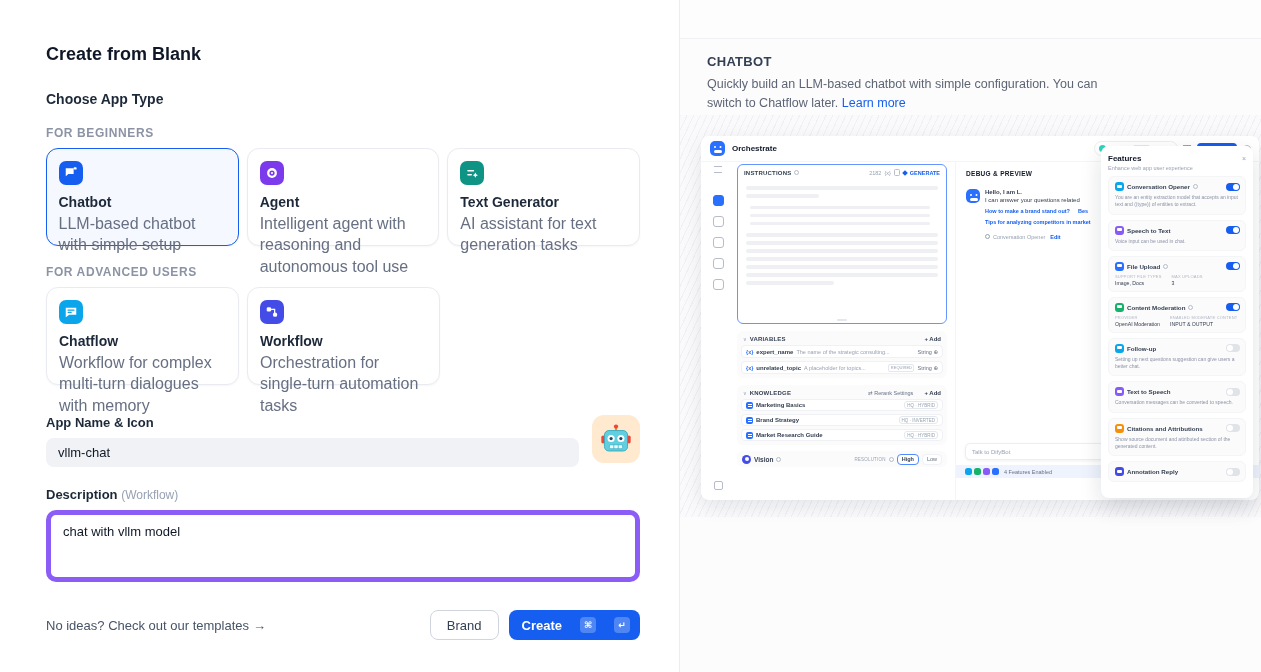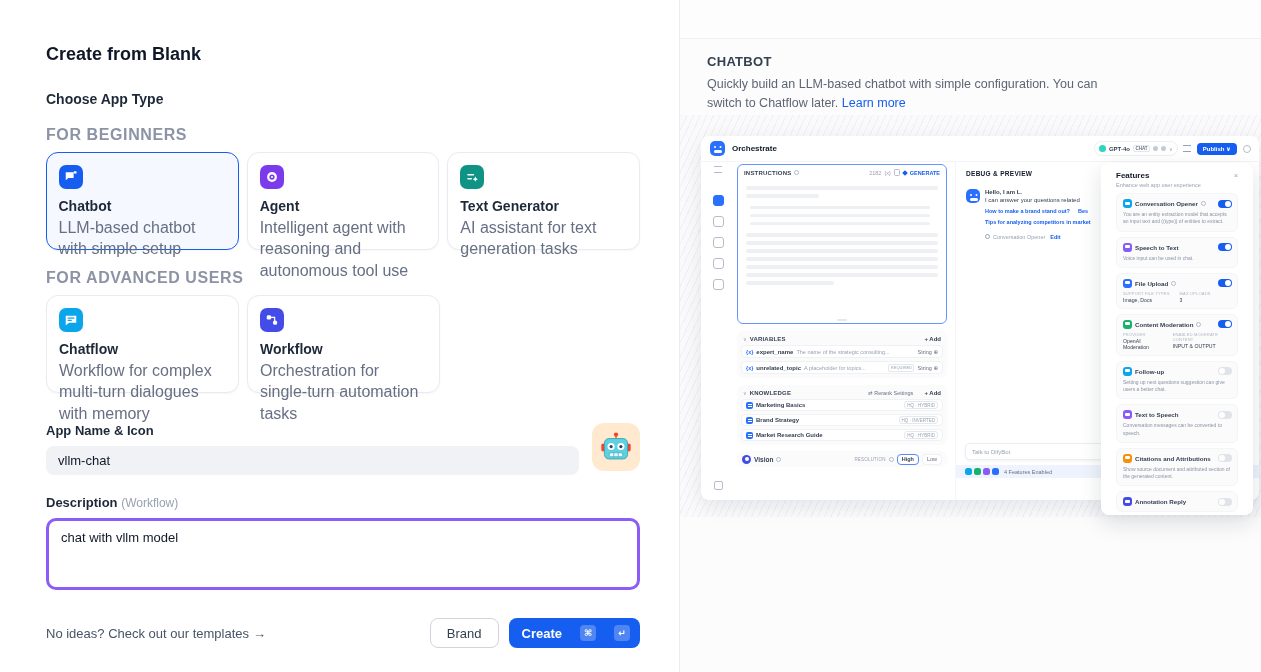--- a/index.html
+++ b/index.html
@@ -3,34 +3,34 @@
 <meta charset="utf-8">
 <style>
   * { margin:0; padding:0; box-sizing:border-box; }
   html,body { width:1261px; height:672px; }
   body { font-family:"Liberation Sans","DejaVu Sans",sans-serif; background:#fff; display:flex; overflow:hidden; color:#101828; }
 
   
   .left-panel { width:679px; min-width:679px; background:#fff; padding:44px 39px 0 46px; position:relative; }
   .dlg-title { font-size:18px; font-weight:700; color:#101828; }
   .choose-label { margin-top:26px; font-size:14px; font-weight:600; color:#1d2939; }
-  .sec-label { margin-top:19px; font-size:16px; font-weight:600; letter-spacing:.6px; color:#8b93a5; }
+  .sec-label { margin-top:19px; font-size:12px; font-weight:600; letter-spacing:.6px; color:#8b93a5; }
   .cards-row { margin-top:8px; display:flex; gap:8px; }
   .app-card { width:193px; height:98px; background:#fff; border:1px solid #e9ebf0; border-radius:12px; padding:12px 14px 10px 12px; cursor:pointer; box-shadow:0 1px 2px rgba(16,24,40,.04); }
   .app-card.selected { border:1.5px solid #155eef; background:#f5f8ff; padding:11.5px 13.5px 9.5px 11.5px; }
   .card-icon { width:24px; height:24px; border-radius:7px; display:flex; align-items:center; justify-content:center; }
   .card-title { margin-top:9px; font-size:14px; font-weight:600; color:#1d2939; }
   .card-desc { margin-top:3px; font-size:16px; line-height:1.33; color:#676f83; }
   .name-block { margin-top:30px; position:relative; padding-right:62px; }
   .field-label { font-size:13px; font-weight:600; color:#1d2939; }
   .field-label .opt { font-weight:400; color:#98a2b3; font-size:12px; }
   .name-input { margin-top:8px; width:533px; height:29px; background:#f0f2f5; border:none; border-radius:8px; padding:0 12px; font-size:13px; color:#101828; font-family:inherit; display:block; }
   .icon-tile { position:absolute; top:0; right:0; width:48px; height:48px; background:#ffe9cf; border-radius:12px; display:flex; align-items:center; justify-content:center; cursor:pointer; }
   .desc-block { margin-top:20px; }
-  .desc-area { margin-top:8px; width:594px; height:72px; border:3px solid #8b5cf6; border-radius:10px; padding:9px 12px; font-size:13px; color:#101828; font-family:inherit; resize:none; display:block; background:#fff; }
+  .desc-area { margin-top:8px; width:594px; height:72px; border:5px solid #8b5cf6; border-radius:10px; padding:9px 12px; font-size:13px; color:#101828; font-family:inherit; resize:none; display:block; background:#fff; }
   .footer-row { margin-top:28px; display:flex; align-items:center; }
   .templates-link { font-size:13px; color:#475467; cursor:pointer; }
   .templates-link .arrow { margin-left:4px; color:#475467; }
   .footer-spacer { flex:1; }
   .btn-cancel { height:30px; padding:0 16px; background:#fff; border:1px solid #d0d5dd; border-radius:8px; font-size:13px; font-weight:500; color:#344054; cursor:pointer; font-family:inherit; }
   .btn-create { height:30px; margin-left:10px; padding:0 10px 0 13px; background:#155eef; border:none; border-radius:8px; font-size:13px; font-weight:600; color:#fff; cursor:pointer; display:flex; align-items:center; gap:18px; font-family:inherit; }
   .key-badge { width:16px; height:16px; background:rgba(255,255,255,.25); border-radius:4px; font-size:9px; display:flex; align-items:center; justify-content:center; }
   .btn-create .key-badge:first-of-type { margin-left:5px; }
 
   
@@ -121,21 +121,21 @@
   .dbg-opener { margin-top:9px; display:flex; align-items:center; gap:3px; }
   .opener-ic { width:5px; height:5px; border:1px solid #98a2b3; border-radius:50%; }
   .opener-text { font-size:5.5px; color:#98a2b3; }
   .opener-edit { font-size:5.5px; font-weight:600; color:#155eef; margin-left:2px; }
   .dbg-input { position:absolute; left:9px; bottom:40px; width:140px; height:17px; background:#fff; border:1px solid #eceef2; border-radius:5px; box-shadow:0 1px 3px rgba(16,24,40,.06); display:flex; align-items:center; padding:0 6px; }
   .dbg-input-text { font-size:6px; color:#98a2b3; }
   .dbg-featstrip { position:absolute; left:0; bottom:22px; right:0; height:13px; background:#eef3fd; display:flex; align-items:center; gap:2px; padding:0 0 0 9px; }
   .fe-ic { width:7px; height:7px; border-radius:2.5px; }
   .dbg-featcount { font-size:5.5px; color:#667085; margin-left:3px; white-space:nowrap; }
 
-  .pv-features { position:absolute; left:400px; top:27px; width:152px; height:352px; background:#fff; border-radius:8px; box-shadow:0 8px 22px rgba(16,24,40,.13); padding:8px 15px 6px; overflow:hidden; }
+  .pv-features { position:absolute; left:400px; top:10px; width:152px; height:352px; background:#fff; border-radius:8px; box-shadow:0 8px 22px rgba(16,24,40,.13); padding:8px 7px 6px; overflow:hidden; }
   .ft-titlerow { display:flex; align-items:center; }
   .ft-title { font-size:8px; font-weight:700; color:#101828; }
   .ft-close { margin-left:auto; font-size:7px; color:#98a2b3; }
   .ft-sub { margin-top:2px; font-size:5.5px; color:#98a2b3; }
   .feat-item { margin-top:5px; background:#fbfbfc; border:1px solid #f4f5f7; border-radius:6px; padding:5px 5px 5px 6px; }
   .feat-head { display:flex; align-items:center; gap:3px; }
   .feat-ic { width:9px; height:9px; border-radius:3px; position:relative; flex:none; }
   .feat-ic::after { content:""; position:absolute; left:2px; top:2.5px; width:5px; height:3px; border-radius:1px; background:#fff; }
   .feat-name { font-size:6.2px; font-weight:700; color:#354052; white-space:nowrap; }
   .tgl { width:14px; height:8px; border-radius:5px; position:relative; margin-left:auto; flex:none; }

